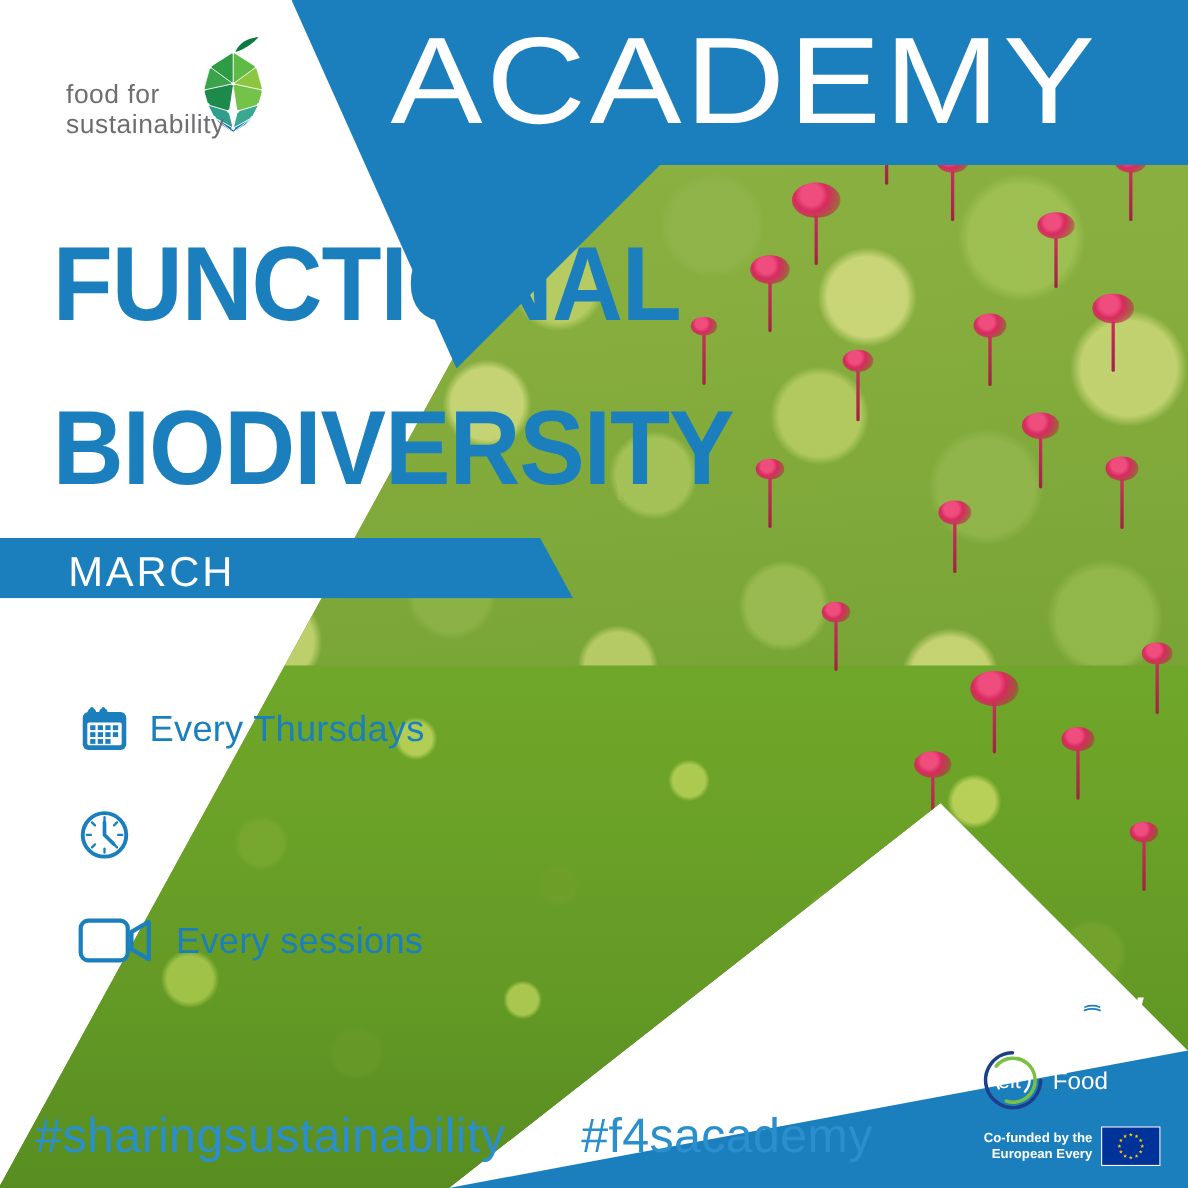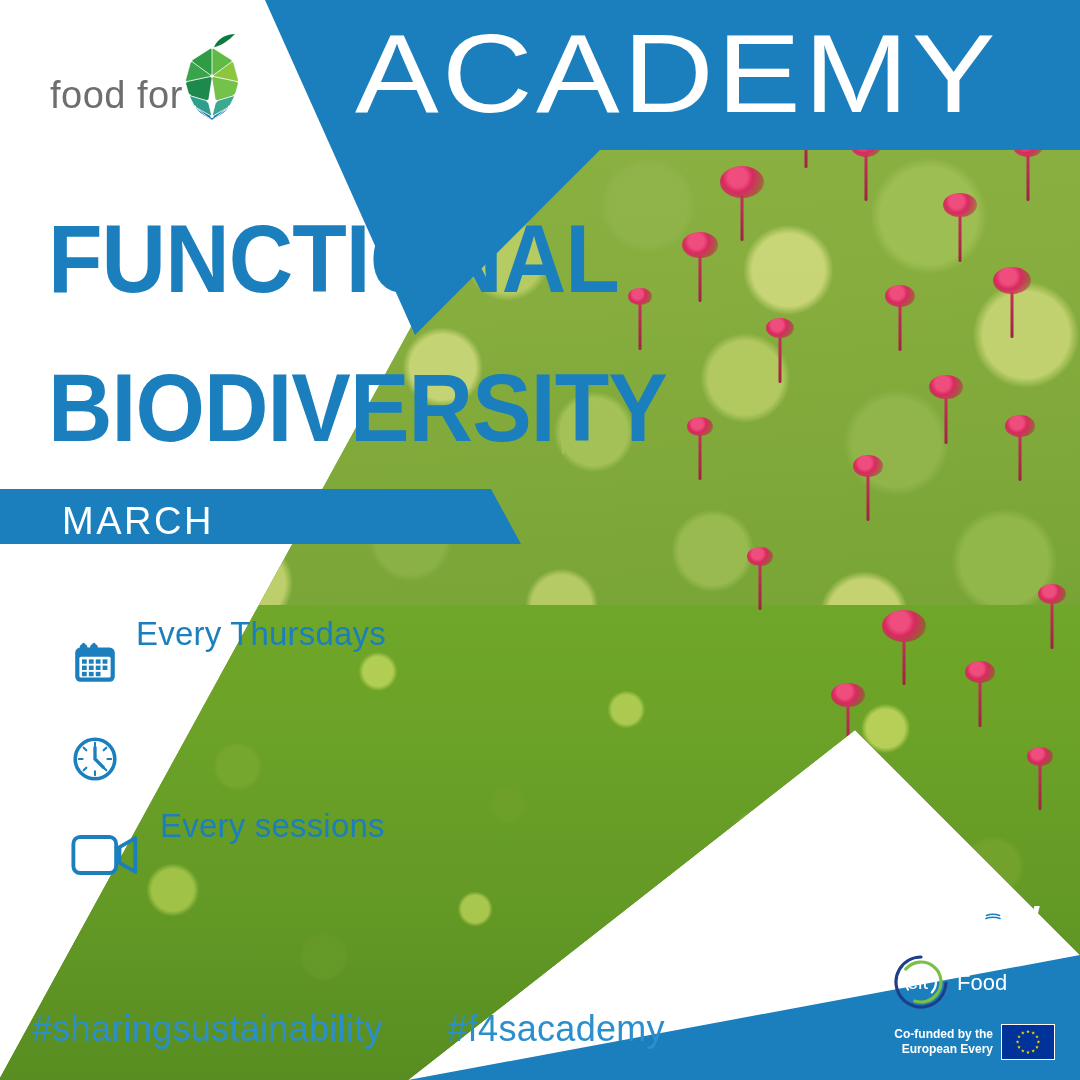--- a/index.html
+++ b/index.html
@@ -126,22 +126,22 @@
     letter-spacing:3px;
     color:#ffffff;
     font-family:"Liberation Sans", sans-serif;
     transform:scaleX(1.12); transform-origin:left top;
     white-space:nowrap;
   }
 
   
   .f4s-logo { position:absolute; left:42px; top:32px; width:215px; height:110px; }
   .f4s-text {
-    position:absolute; left:8px; top:42px;
-    font-size:38px; line-height:1.12; color:#6d6e70;
+    position:absolute; left:18px; top:42px;
+    font-size:24px; line-height:1.12; color:#6d6e70;
     font-family:"Liberation Sans", sans-serif; font-weight:300;
     letter-spacing:.5px;
   }
   .f4s-apple { position:absolute; left:122px; top:0px; width:96px; height:96px; }
 
   
   .headline {
     position:absolute; left:48px; top:185px; width:520px;
     color:#1b7fbd;
     font-family:"Liberation Sans Narrow","Liberation Sans", sans-serif;
@@ -160,33 +160,33 @@
     clip-path:polygon(0 0, 491px 0, 521px 55px, 0 55px);
   }
   .month-label {
     position:absolute; left:62px; top:500px;
     font-size:38px; letter-spacing:2.5px; color:#ffffff;
     font-family:"Liberation Sans", sans-serif; font-weight:400;
   }
 
   
   .info-list { position:absolute; left:70px; top:615px; width:620px; }
-  .info-row { display:flex; height:96px; }
+  .info-row { display:flex; align-items:center; height:96px; }
   .info-icon { width:66px; flex:0 0 66px; display:flex; align-items:center; }
   .info-text {
     color:#1b7fbd; font-size:33px;
     font-family:"Liberation Sans", sans-serif; font-weight:400;
     letter-spacing:.2px; white-space:nowrap;
   }
   .row-video .info-icon { width:90px; flex:0 0 90px; }
 
   
   .hashtags {
     position:absolute; left:32px; top:1008px;
-    color:#2a8fcc; font-size:36px;
+    color:#2a8fcc; font-size:44px;
     font-family:"Liberation Sans", sans-serif; font-weight:300;
     letter-spacing:.3px; white-space:nowrap;
   }
   .hashtags .gap { display:inline-block; width:44px; }
 
   
   .grow-logo { position:absolute; left:937px; top:889px; width:116px; height:52px; }
   .eit-logo  { position:absolute; left:893px; top:954px; width:160px; height:56px; }
   .eu-block  { position:absolute; left:885px; top:1019px; width:170px; height:46px; display:flex; align-items:center; }
   .eu-text {
@@ -266,20 +266,21 @@
             <circle cx="32" cy="78" r="1.5"></circle>
               <circle cx="68" cy="78" r="1.5"></circle>
             <circle cx="50" cy="88" r="1.7"></circle>
           </g>
           <path d="M52,16 C56,6 66,2 74,2 C68,8 62,13 52,16 Z" fill="#0d7a3f"></path>
         </g>
       </svg>
     </div>
     <div class="f4s-text">
       <div>food for</div>
+      <div>sustainability</div>
     </div>
   </div>
 
   <div class="headline">
     <span class="l1">FUNCTIONAL</span>
     <span class="l2">BIODIVERSITY</span>
   </div>
 
   <div class="month-banner"></div>
   <div class="month-label">MARCH</div>

